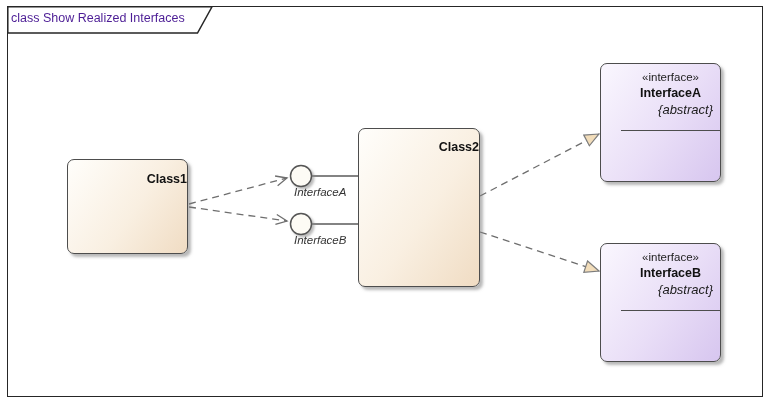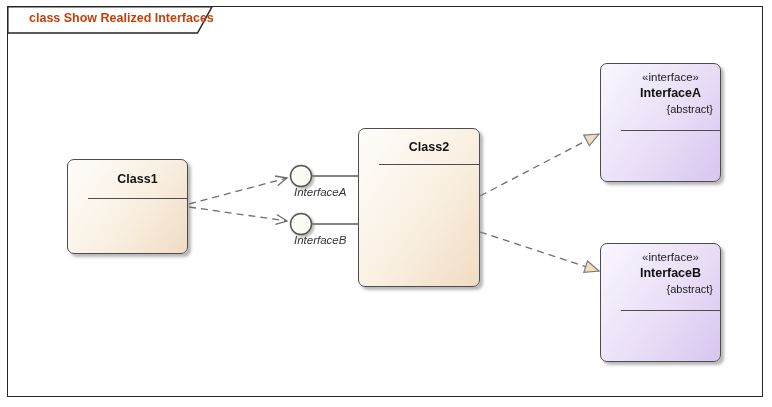--- a/index.html
+++ b/index.html
@@ -7,47 +7,48 @@
     position:relative;width:772px;height:407px;background:#ffffff;
     font-family:"Liberation Sans",sans-serif;overflow:hidden;
   }
   
   #frame{
     position:absolute;left:7px;top:6px;width:756px;height:391px;
     border:1.5px solid #262626;box-sizing:border-box;background:transparent;
   }
   #frame-tab-svg{position:absolute;left:-1.5px;top:-1.5px;}
   #frame-tab-label{
-    position:absolute;left:21px;top:4px;width:195px;height:22px;
-    font-size:12.5px;font-weight:bold;color:#c2410c;white-space:nowrap;
+    position:absolute;left:3px;top:4px;width:195px;height:22px;
+    font-size:12.5px;font-weight:normal;color:#4c1d95;white-space:nowrap;
   }
   
   .node{
     position:absolute;box-sizing:border-box;
     border:1.5px solid #4d4d4d;border-radius:7px;
     box-shadow:3px 3px 3px rgba(125,125,125,.55);
     display:flex;flex-direction:column;padding-left:20px;
   }
   .node.class-node{
     background:linear-gradient(125deg,#fffefb 0%,#f9efe1 55%,#f0dcc3 100%);
+    align-items:flex-end;
   }
   .node.iface-node{
     background:linear-gradient(125deg,#faf7fe 0%,#e9def7 55%,#d7c6ef 100%);
   }
   .name-compartment{
     display:flex;flex-direction:column;align-items:center;justify-content:center;
     box-sizing:border-box;
   }
   .body-compartment{flex:1;border-top:1.5px solid #4d4d4d;}
   .node-title{font-size:12.5px;font-weight:bold;color:#111;}
   .stereotype{font-size:11.5px;color:#1c1c1c;line-height:15px;}
   .iface-name{font-size:12.5px;font-weight:bold;color:#111;line-height:17px;}
   .modifier{
-    font-size:11px;color:#1c1c1c;line-height:15px;
-    align-self:flex-end;padding-right:7px;
+    font-size:13px;color:#1c1c1c;line-height:15px;
+    align-self:flex-end;padding-right:7px;font-style:italic;
   }
   
   .conn-label{
     position:absolute;font-size:11.5px;font-style:italic;color:#333;
     white-space:nowrap;
   }
   #connector-layer{position:absolute;left:0;top:0;}
 </style>
 </head>
 <body>

